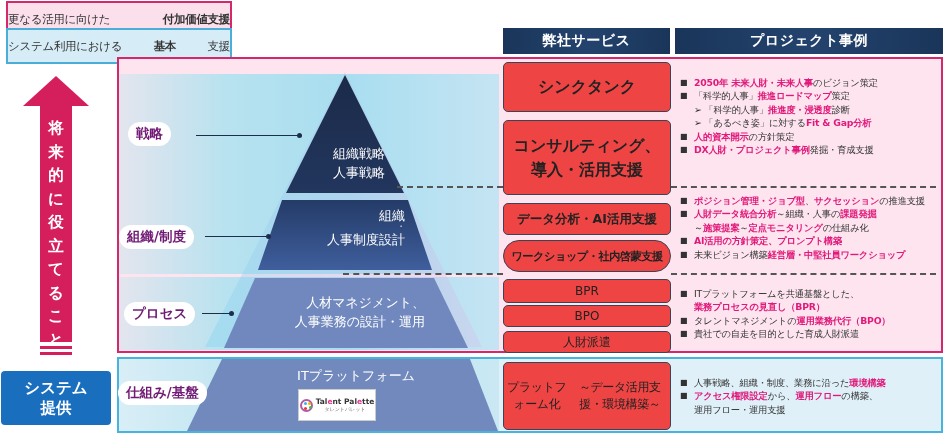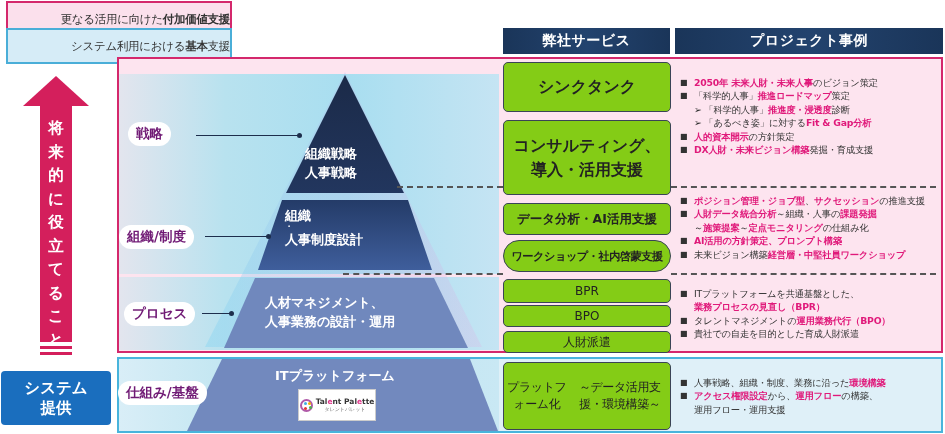--- a/index.html
+++ b/index.html
@@ -1,19 +1,19 @@
 <!DOCTYPE html>
 <html><head>
 <meta charset="utf-8">
 <style>
   * { box-sizing: border-box; margin: 0; padding: 0; }
   html, body { width: 945px; height: 434px; background: #ffffff; overflow: hidden; }
   body { position: relative; font-family: "DejaVu Sans", "Liberation Sans", sans-serif; color: #222; }
 
-  .legend { position: absolute; left: 6px; height: 36px; font-size: 11.5px; display: flex; align-items: center; justify-content: flex-end; color: #333; letter-spacing: -0.3px; }
+  .legend { position: absolute; left: 6px; height: 36px; font-size: 11.5px; display: flex; align-items: center; justify-content: space-between; color: #333; letter-spacing: -0.3px; }
   .legend b { font-weight: bold; }
   .legend-pink { top: 1px; width: 226px; background: #fbe0ec; border: 2px solid #d4286c; }
   .legend-blue { top: 28px; width: 226px; background: #d6ecf7; border: 2px solid #4aaed8; }
 
   .col-head { position: absolute; top: 28px; height: 26px; color: #fff; font-weight: bold; font-size: 14px; display: flex; align-items: center; justify-content: center;
     background: linear-gradient(90deg, #1a3559 0%, #23436e 50%, #1a3559 100%); letter-spacing: 0.5px; }
   .col-head-services { left: 503px; width: 167px; }
   .col-head-cases { left: 675px; width: 268px; }
 
   .arrow-wrap { position: absolute; left: 23px; top: 76px; width: 66px; height: 282px; }
@@ -31,31 +31,31 @@
   .band-1 { top: 74px; height: 133px; }
   .band-2 { top: 198px; height: 76px; }
   .band-3 { top: 277px; height: 73px; }
   .band-4 { top: 359px; height: 72px; background: linear-gradient(90deg, #d9eef7 0%, #b9e3ef 40%, #c9e8f4 100%); }
 
   .tier-label { position: absolute; background: #fff; border-radius: 12px; font-size: 13.5px; font-weight: bold; color: #701a75; padding: 3px 8px; white-space: nowrap; }
   .connector { position: absolute; height: 1px; background: #1d2e4c; }
   .connector::after { content: ""; position: absolute; right: -2px; top: -2px; width: 5px; height: 5px; border-radius: 50%; background: #1d2e4c; }
 
   .pyramid { position: absolute; left: 0; top: 0; width: 945px; height: 434px; pointer-events: none; }
-  .pyr-text { position: absolute; color: #fff; text-align: left; font-weight: bold; font-size: 13px; line-height: 19px; }
+  .pyr-text { position: absolute; color: #fff; text-align: right; font-weight: normal; font-size: 13px; line-height: 19px; }
 
   .tp-logo { position: absolute; left: 298px; top: 389px; width: 78px; height: 32px; background: #fff; border: 1px solid #ccc; display: flex; align-items: center; justify-content: center; gap: 3px; }
   .tp-icon { width: 13px; height: 13px; border-radius: 50%; border: 2px solid #b05aa8; position: relative; }
   .tp-icon::before { content: ""; position: absolute; left: 2px; top: 1px; width: 3px; height: 3px; border-radius: 50%; background: #3fb0e0; box-shadow: 4px 0 0 #f2b400, 5px 4px 0 #4caf50, 0 5px 0 #e53935; }
   .tp-text { display: flex; flex-direction: column; line-height: 1; }
   .tp-en { font-size: 7.5px; color: #333; font-weight: bold; }
   .tp-en .acc { color: #e0368a; }
   .tp-ja { font-size: 5px; color: #666; text-align: center; margin-top: 2px; }
 
-  .svc { position: absolute; left: 503px; width: 168px; background: #84cc16; border: 1.5px solid #3a4456; border-radius: 5px; display: flex; align-items: center; justify-content: center; text-align: center; color: #222; font-weight: bold; }
+  .svc { position: absolute; left: 503px; width: 168px; background: #ef4444; border: 1.5px solid #3a4456; border-radius: 5px; display: flex; align-items: center; justify-content: center; text-align: center; color: #222; font-weight: bold; }
 
   .dash { position: absolute; height: 0; border-top: 2px dashed #555; }
 
   .cases { position: absolute; left: 680px; font-size: 9.3px; line-height: 13.4px; color: #333; letter-spacing: -0.2px; }
   .cases .row { display: flex; white-space: nowrap; }
   .cases .bullet { display: inline-block; width: 14px; color: #333; font-size: 8px; }
   .cases .sub { padding-left: 14px; }
   .cases .hl { color: #e0197a; font-weight: bold; }
 </style>
 </head>
@@ -221,21 +221,21 @@
       <span>➢ 「あるべき姿」に対する</span>
       <span class="hl">Fit &amp; Gap分析</span>
     </div>
     <div class="row">
       <span class="bullet">■</span>
       <span class="hl">人的資本開示</span>
       <span>の方針策定</span>
     </div>
     <div class="row">
       <span class="bullet">■</span>
-      <span class="hl">DX人財・未来ビジョン構築</span>
+      <span class="hl">DX人財・プロジェクト事例</span>
       <span>発掘・育成支援</span>
     </div>
   </div>
 <div class="cases" id="cases-organization" style="top:194px;">
     <div class="row">
       <span class="bullet">■</span>
       <span class="hl">ポジション管理・ジョブ型</span>
       <span>、</span>
       <span class="hl">サクセッション</span>
       <span>の推進支援</span>

